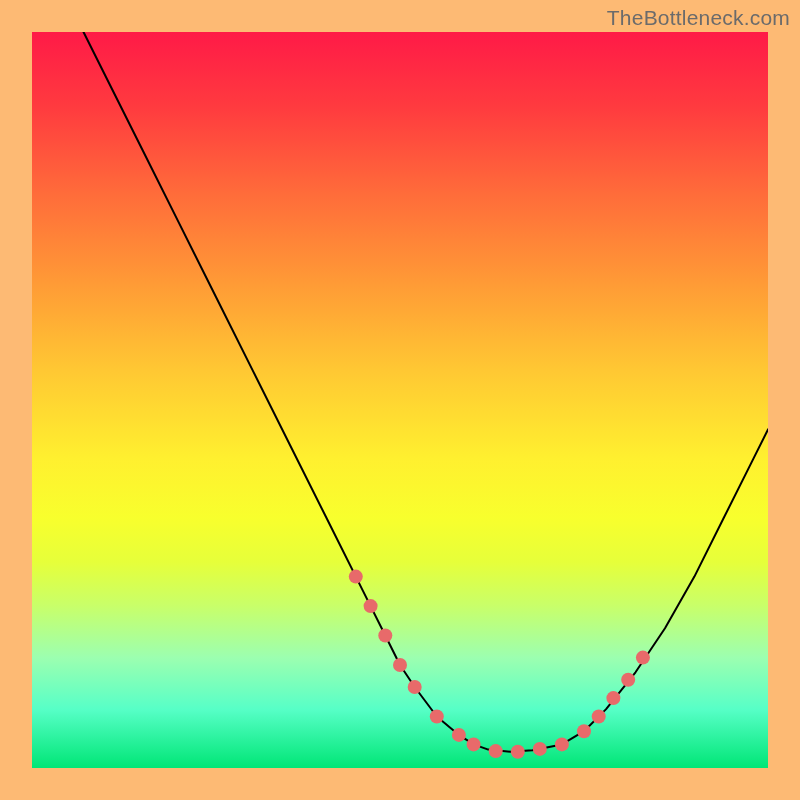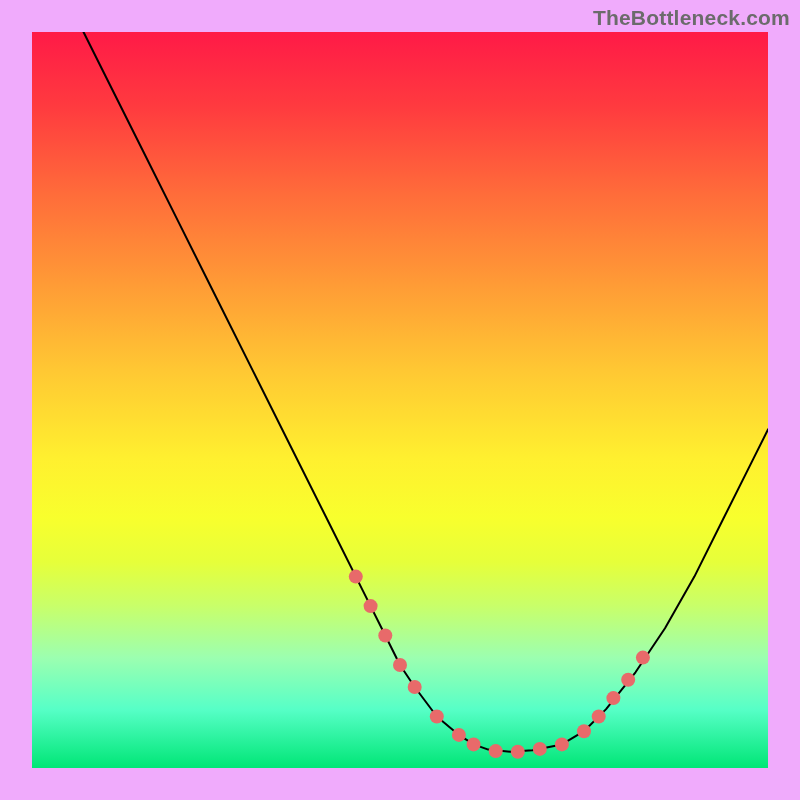--- a/index.html
+++ b/index.html
@@ -9,22 +9,21 @@
     height: 800px;
     background: #000;
     overflow: hidden;
   }
   .frame {
     position: absolute;
     left: 0;
     top: 0;
     width: 800px;
     height: 800px;
-    background: #f0abfc;
-    font-weight: bold;
+    background: #fdba74;
   }
   .plot {
     position: absolute;
     left: 32px;
     top: 32px;
     width: 736px;
     height: 736px;
     background: linear-gradient(to bottom,
       #ff1a47 0%,
       #ff3a3f 10%,

